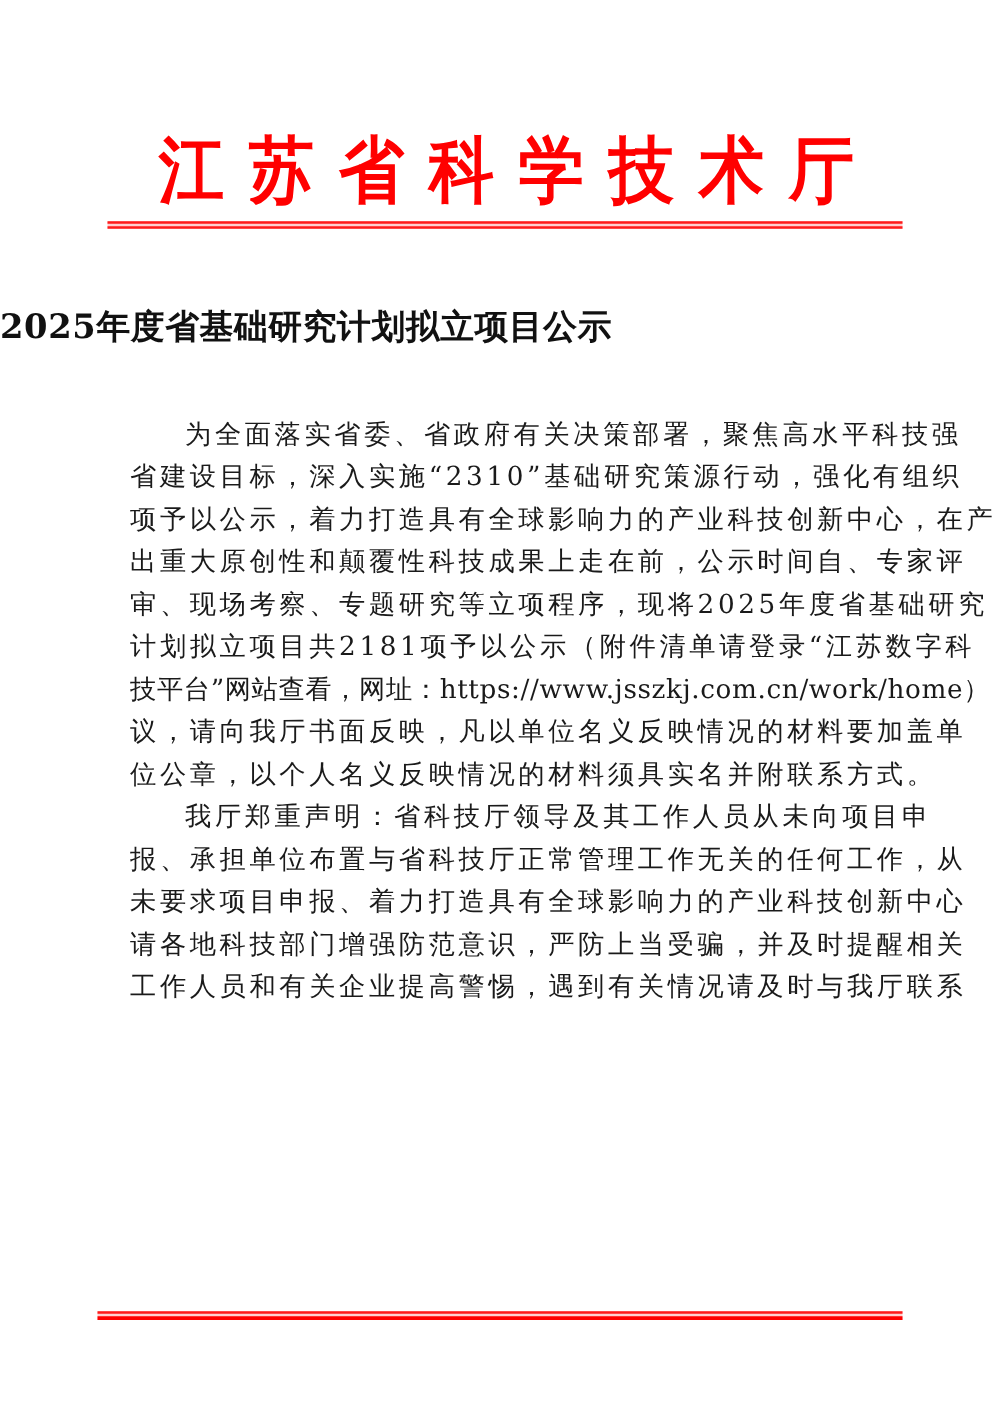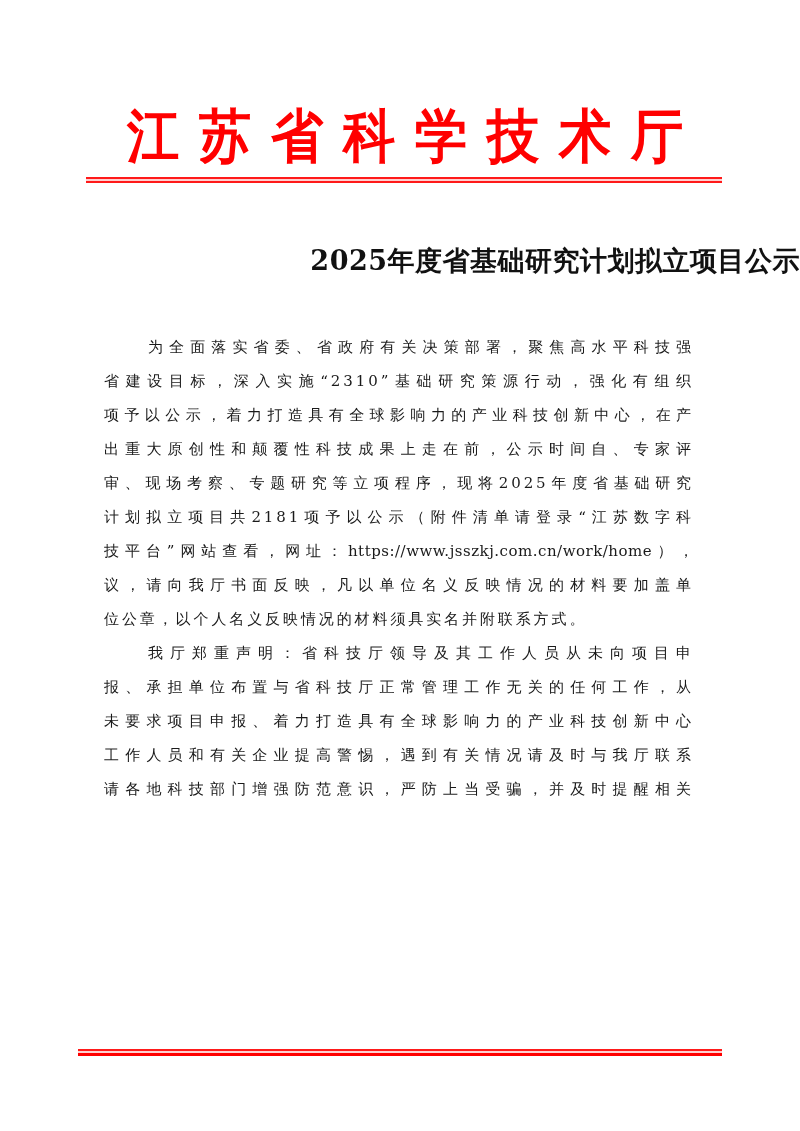--- a/index.html
+++ b/index.html
@@ -56,37 +56,37 @@
       box-sizing: border-box;
       border-top: 2px solid #ff1a1a;
       border-bottom: 3px solid #ff0000;
       background: #ffd0d0;
     }
     .doc-title {
       position: absolute;
       left: 0;
       top: 243px;
       width: 800px;
-      text-align: right;
+      text-align: left;
       font-family: "DejaVu Serif", "Liberation Serif", serif;
       font-size: 27px;
       font-weight: bold;
       color: #111111;
       letter-spacing: 0.5px;
     }
     .body-text {
       position: absolute;
       left: 104px;
       top: 330px;
       width: 590px;
     }
     .line {
       height: 34px;
       line-height: 34px;
-      font-size: 15px;
+      font-size: 21px;
       white-space: nowrap;
       letter-spacing: 2.9px;
       color: #1a1a1a;
       text-align: justify;
       text-align-last: justify;
     }
     .line.indent {
       padding-left: 44px;
     }
     .line.last {
@@ -123,18 +123,18 @@
     <div class="line">审、现场考察、专题研究等立项程序，现将2025年度省基础研究</div>
     <div class="line">计划拟立项目共2181项予以公示（附件清单请登录“江苏数字科</div>
     <div class="line tight">技平台”网站查看，网址：https://www.jsszkj.com.cn/work/home），</div>
     <div class="line">议，请向我厅书面反映，凡以单位名义反映情况的材料要加盖单</div>
     <div class="line last">位公章，以个人名义反映情况的材料须具实名并附联系方式。</div>
   </div>
   <div>
     <div class="line indent">我厅郑重声明：省科技厅领导及其工作人员从未向项目申</div>
     <div class="line">报、承担单位布置与省科技厅正常管理工作无关的任何工作，从</div>
     <div class="line">未要求项目申报、着力打造具有全球影响力的产业科技创新中心</div>
+    <div class="line">请各地科技部门增强防范意识，严防上当受骗，并及时提醒相关</div>
     <div class="line">工作人员和有关企业提高警惕，遇到有关情况请及时与我厅联系</div>
-    <div class="line">请各地科技部门增强防范意识，严防上当受骗，并及时提醒相关</div>
   </div>
 </div>
 
 <div class="rule-bottom"></div>
 
 </body></html>

